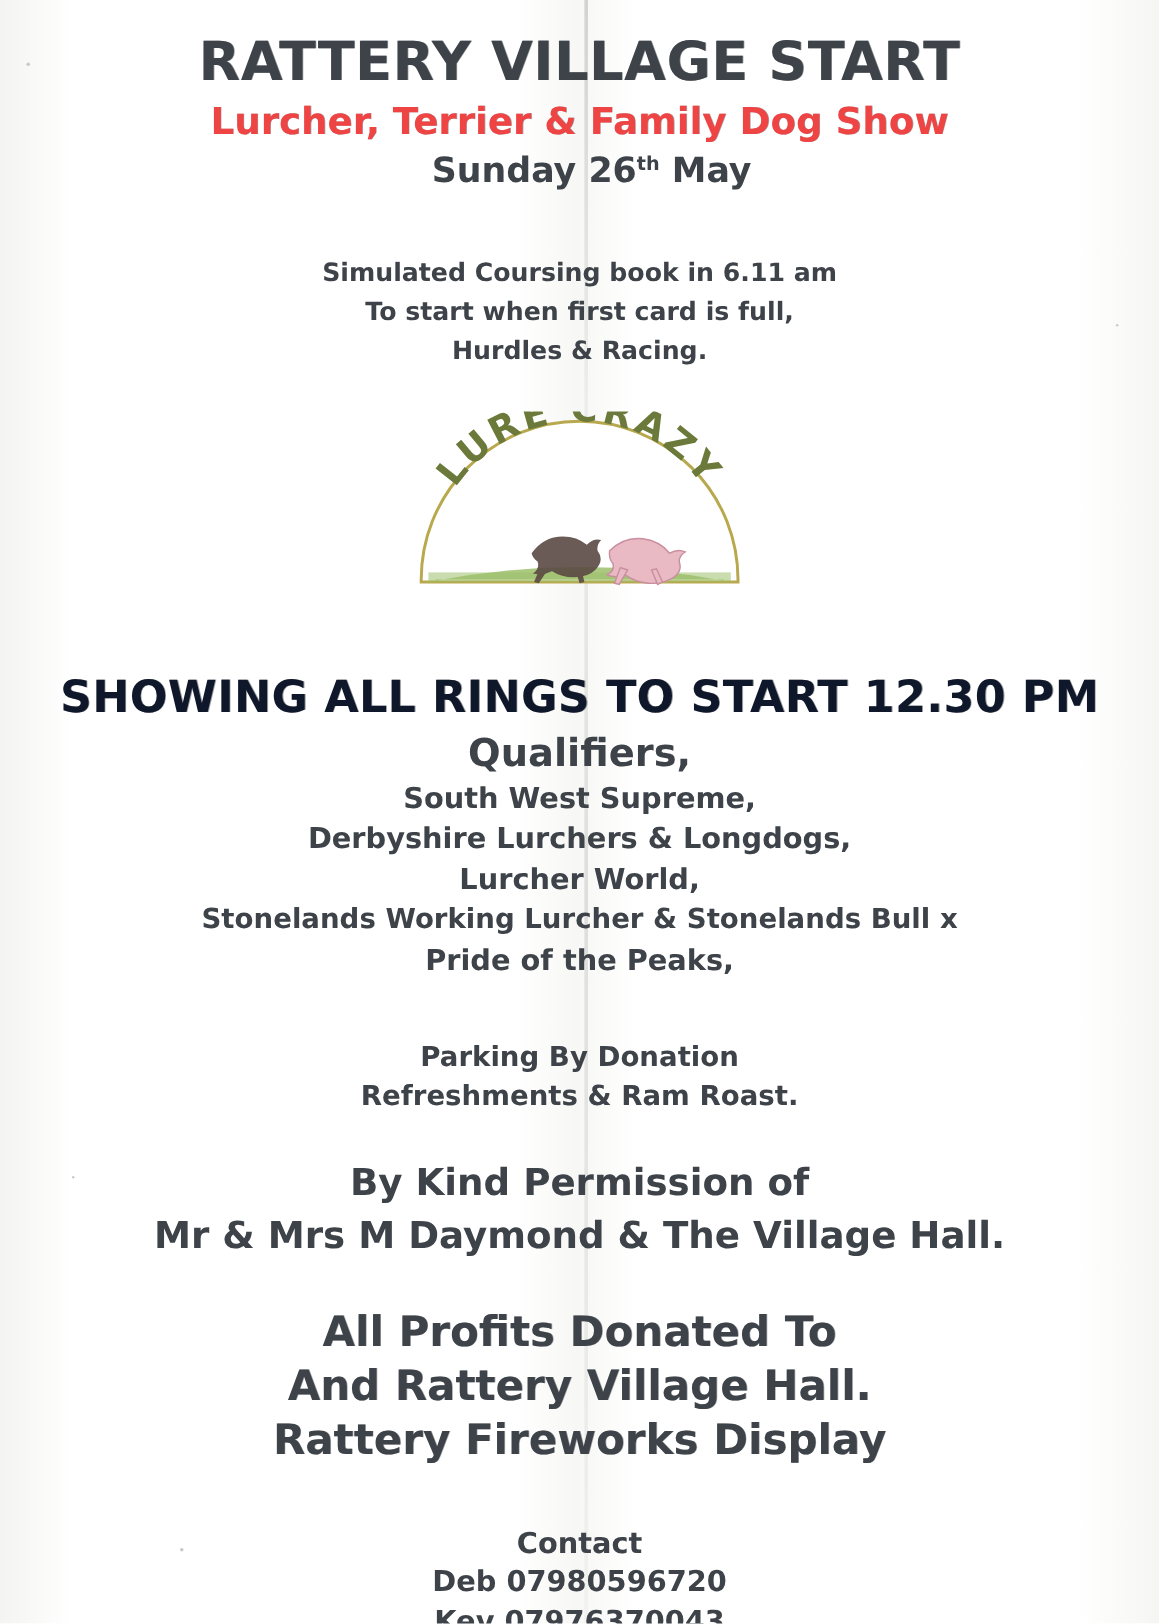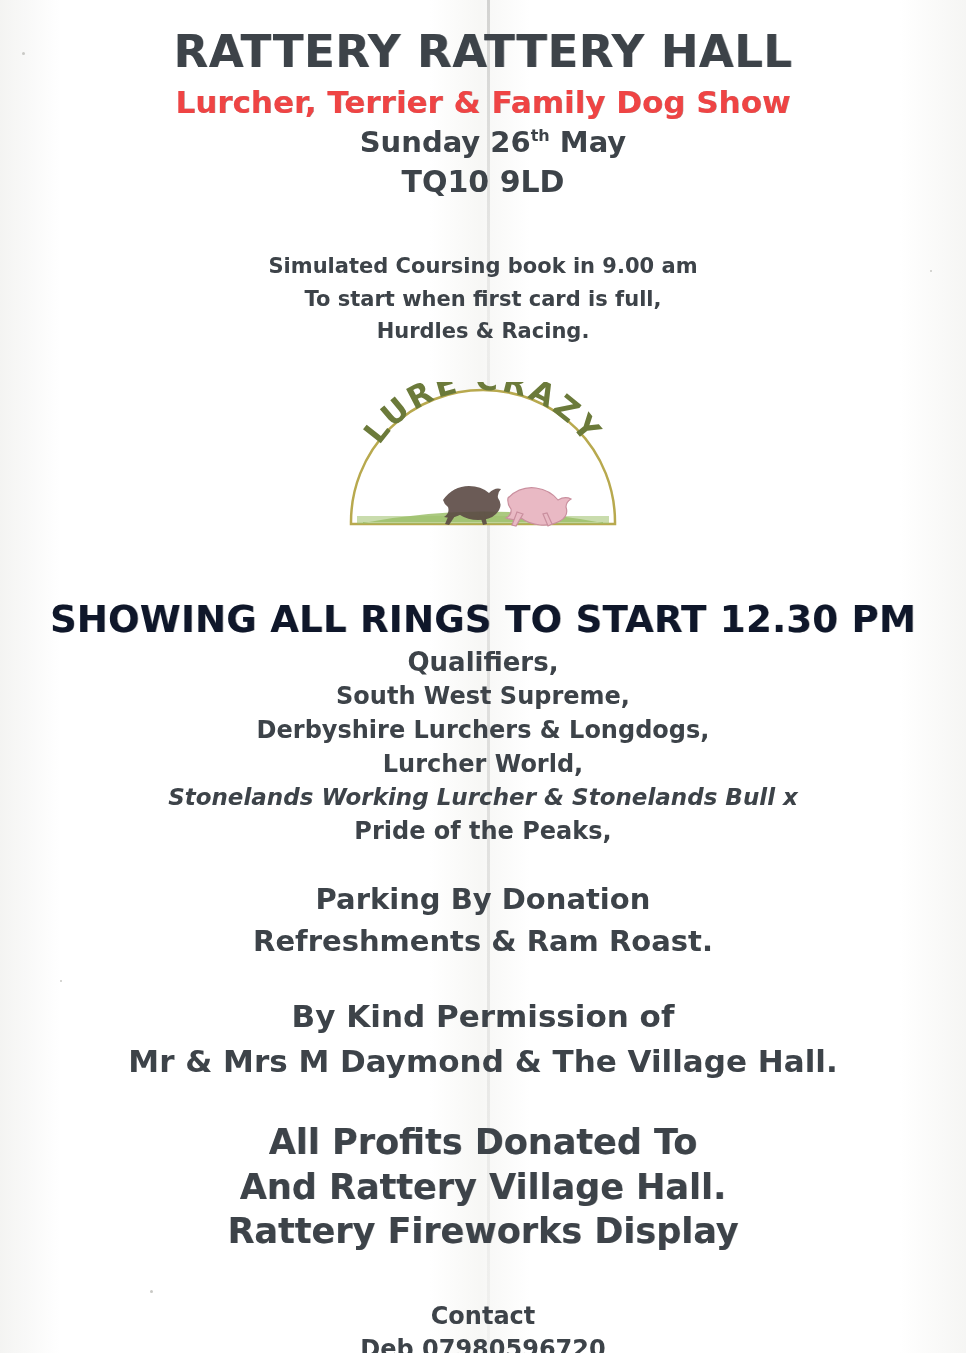--- a/index.html
+++ b/index.html
@@ -119,36 +119,36 @@
   .showing {
     margin-top: 48px;
     font-size: 37px;
     font-weight: bold;
     color: #0f172a;
     letter-spacing: 0.3px;
     text-shadow: 0.7px 0 0 rgba(61,67,73,0.5);
   }
   .qualifiers {
     margin-top: 6px;
-    font-size: 26px;
+    font-size: 32px;
     font-weight: bold;
     color: #3d4349;
   }
   .qual-list {
     font-size: 24px;
     font-weight: bold;
     line-height: 1.42;
     color: #3d4349;
     margin-top: 2px;
   }
-  .qual-list .wide { font-size: 23px; font-style: italic; }
+  .qual-list .wide { font-size: 23px; }
 
   .parking {
-    margin-top: 30px;
-    font-size: 29px;
+    margin-top: 48px;
+    font-size: 23px;
     font-weight: bold;
     line-height: 1.45;
     color: #3d4349;
   }
   .permission {
     margin-top: 32px;
     font-size: 31px;
     font-weight: bold;
     line-height: 1.45;
     color: #3d4349;
@@ -176,32 +176,31 @@
 
 <div class="paper"></div>
 <div class="crease"></div>
 <div class="speck" style="left:22px;top:52px;width:3px;height:3px;"></div>
 <div class="speck" style="left:930px;top:270px;width:2px;height:2px;"></div>
 <div class="speck" style="left:150px;top:1290px;width:3px;height:3px;"></div>
 <div class="speck" style="left:60px;top:980px;width:2px;height:2px;"></div>
 
 <div class="content">
 
-  <div class="title">RATTERY RATTERY HALL</div>
+  <div class="title">RATTERY VILLAGE START</div>
 
   <div class="subtitle">Lurcher, Terrier &amp; Family Dog Show</div>
 
   <div class="date">
     <span>Sunday 26</span><sup>th</sup><span> May</span>
   </div>
 
-  <div class="postcode">TQ10 9LD</div>
 
   <div class="coursing">
-    <div>Simulated Coursing book in 9.00 am</div>
+    <div>Simulated Coursing book in 6.11 am</div>
     <div>To start when first card is full,</div>
     <div>Hurdles &amp; Racing.</div>
   </div>
 
   <div class="logo-wrap">
     <div class="logo">
       <svg width="300" height="152" viewBox="0 0 300 152" xmlns="http://www.w3.org/2000/svg">
         <defs>
           <path id="arcpath" d="M 26 132 A 124 124 0 0 1 274 132" fill="none"></path>
         </defs>

